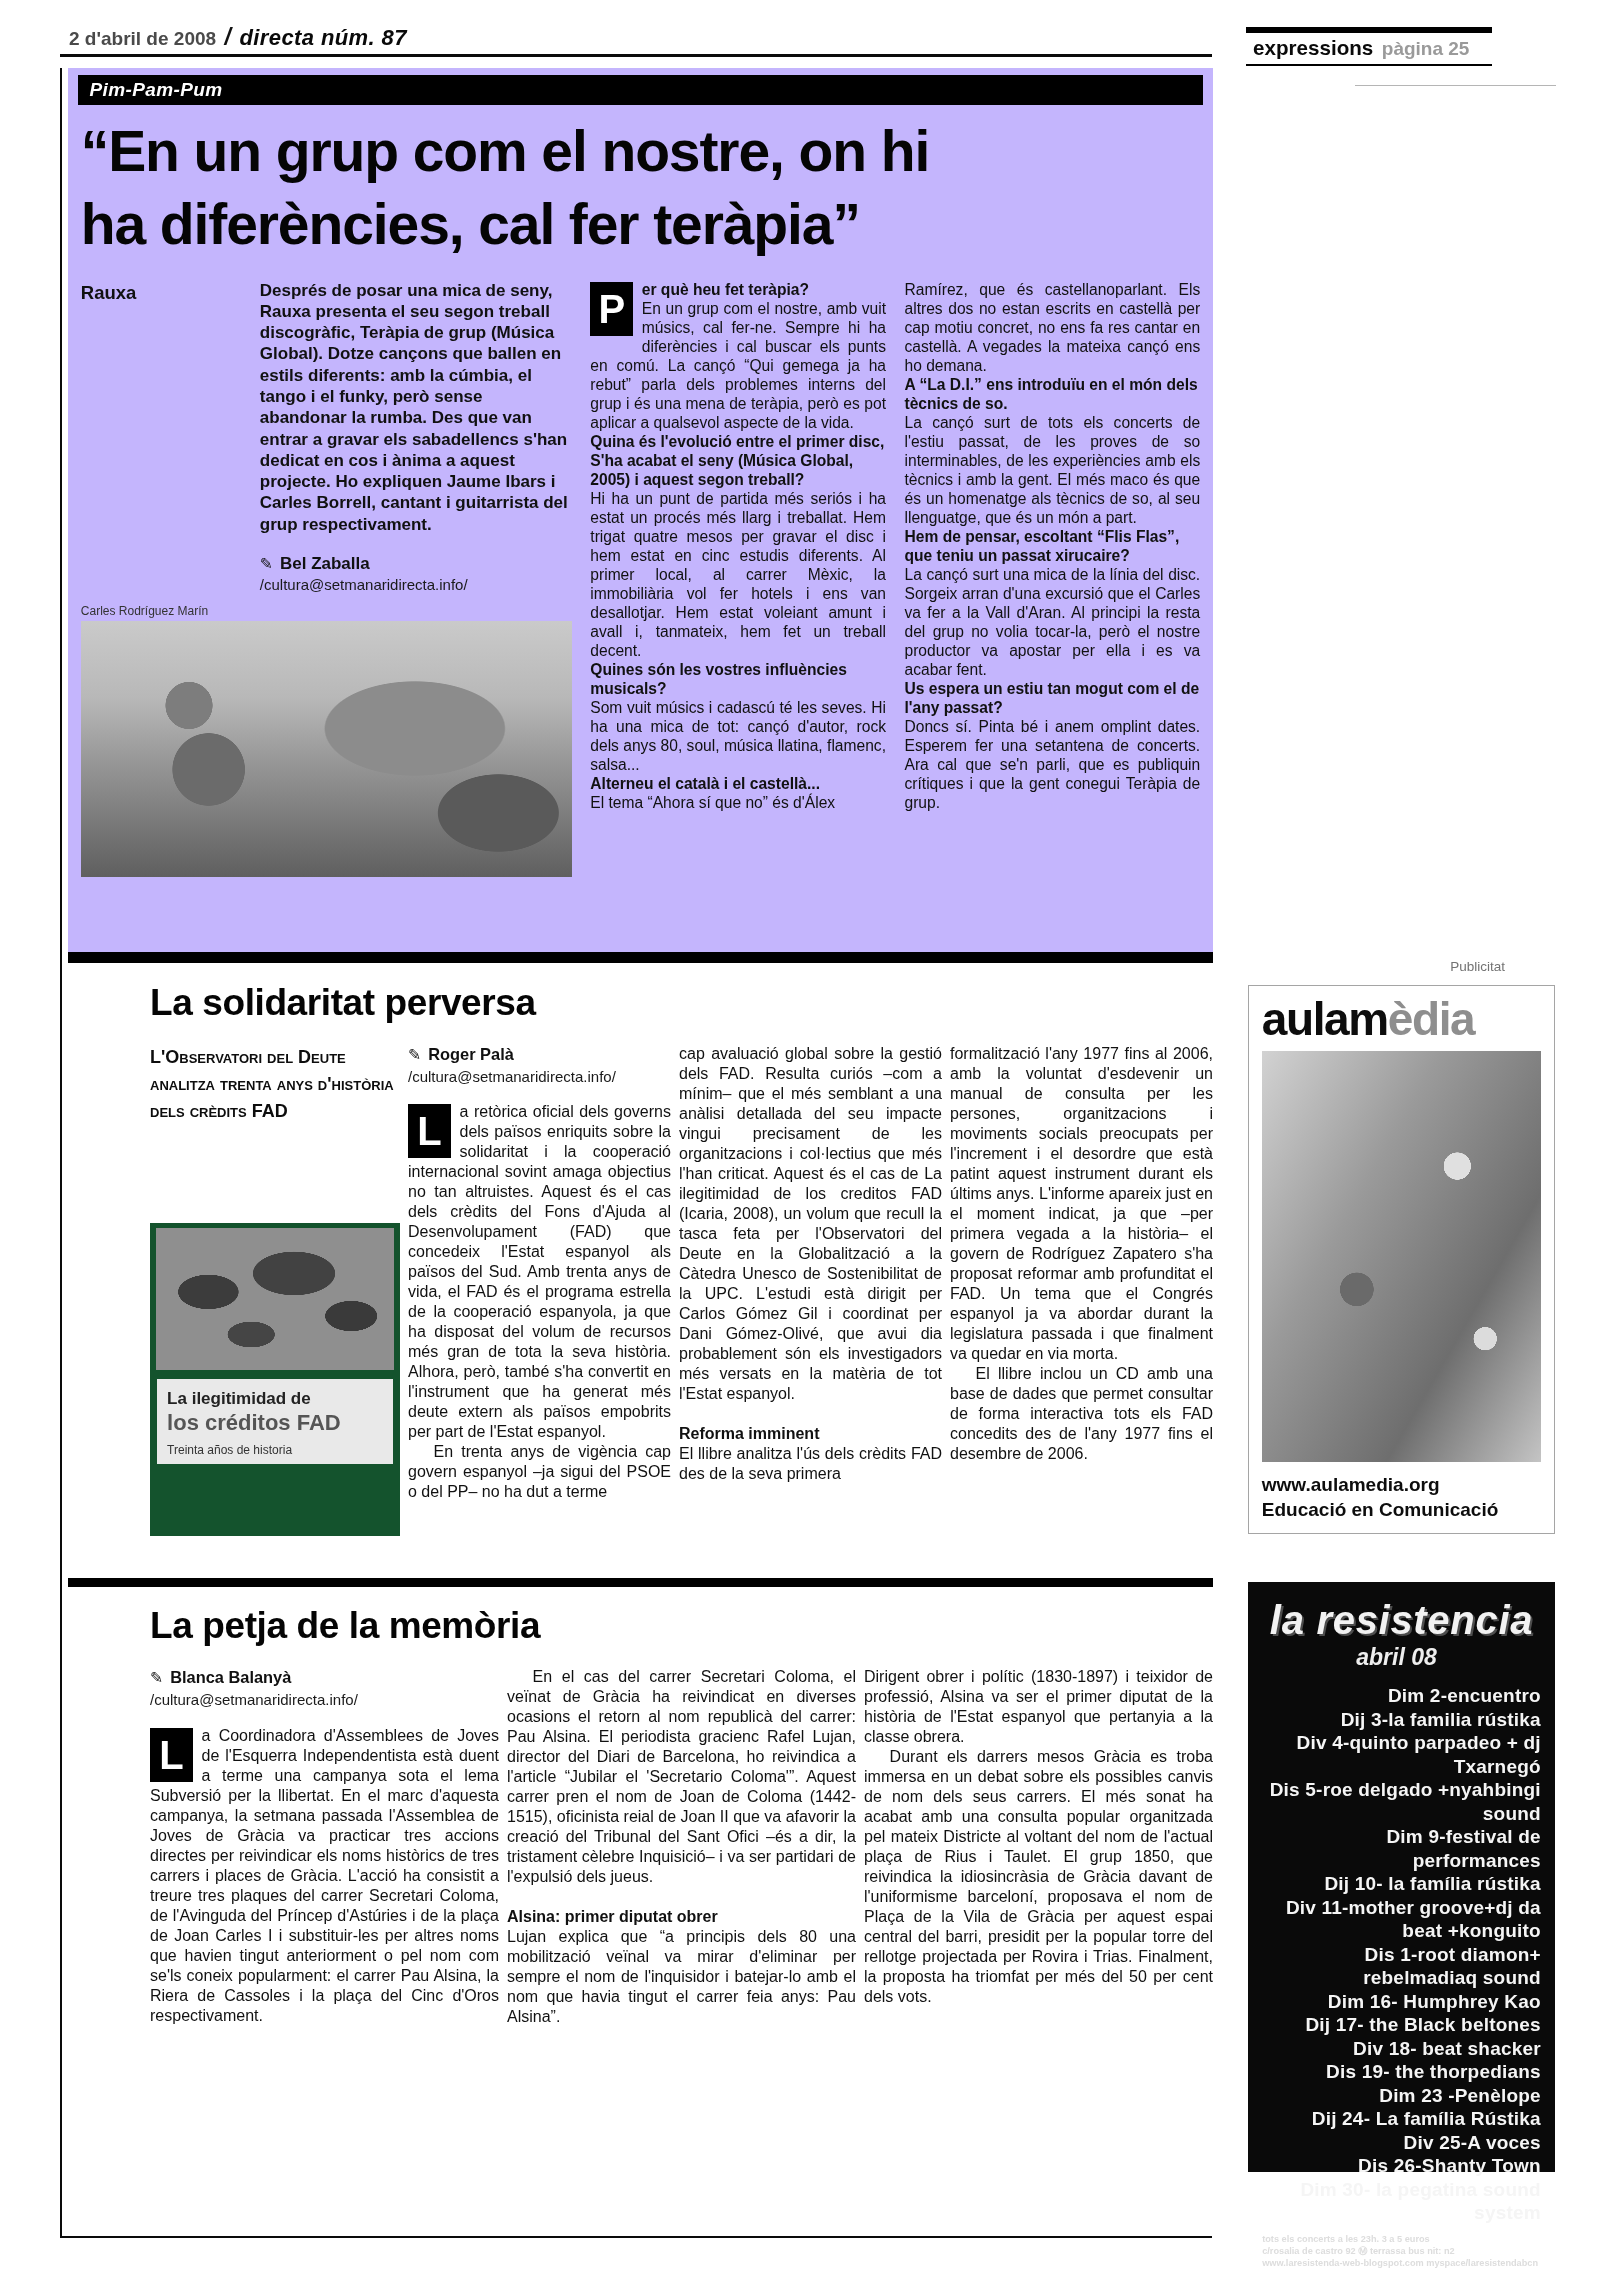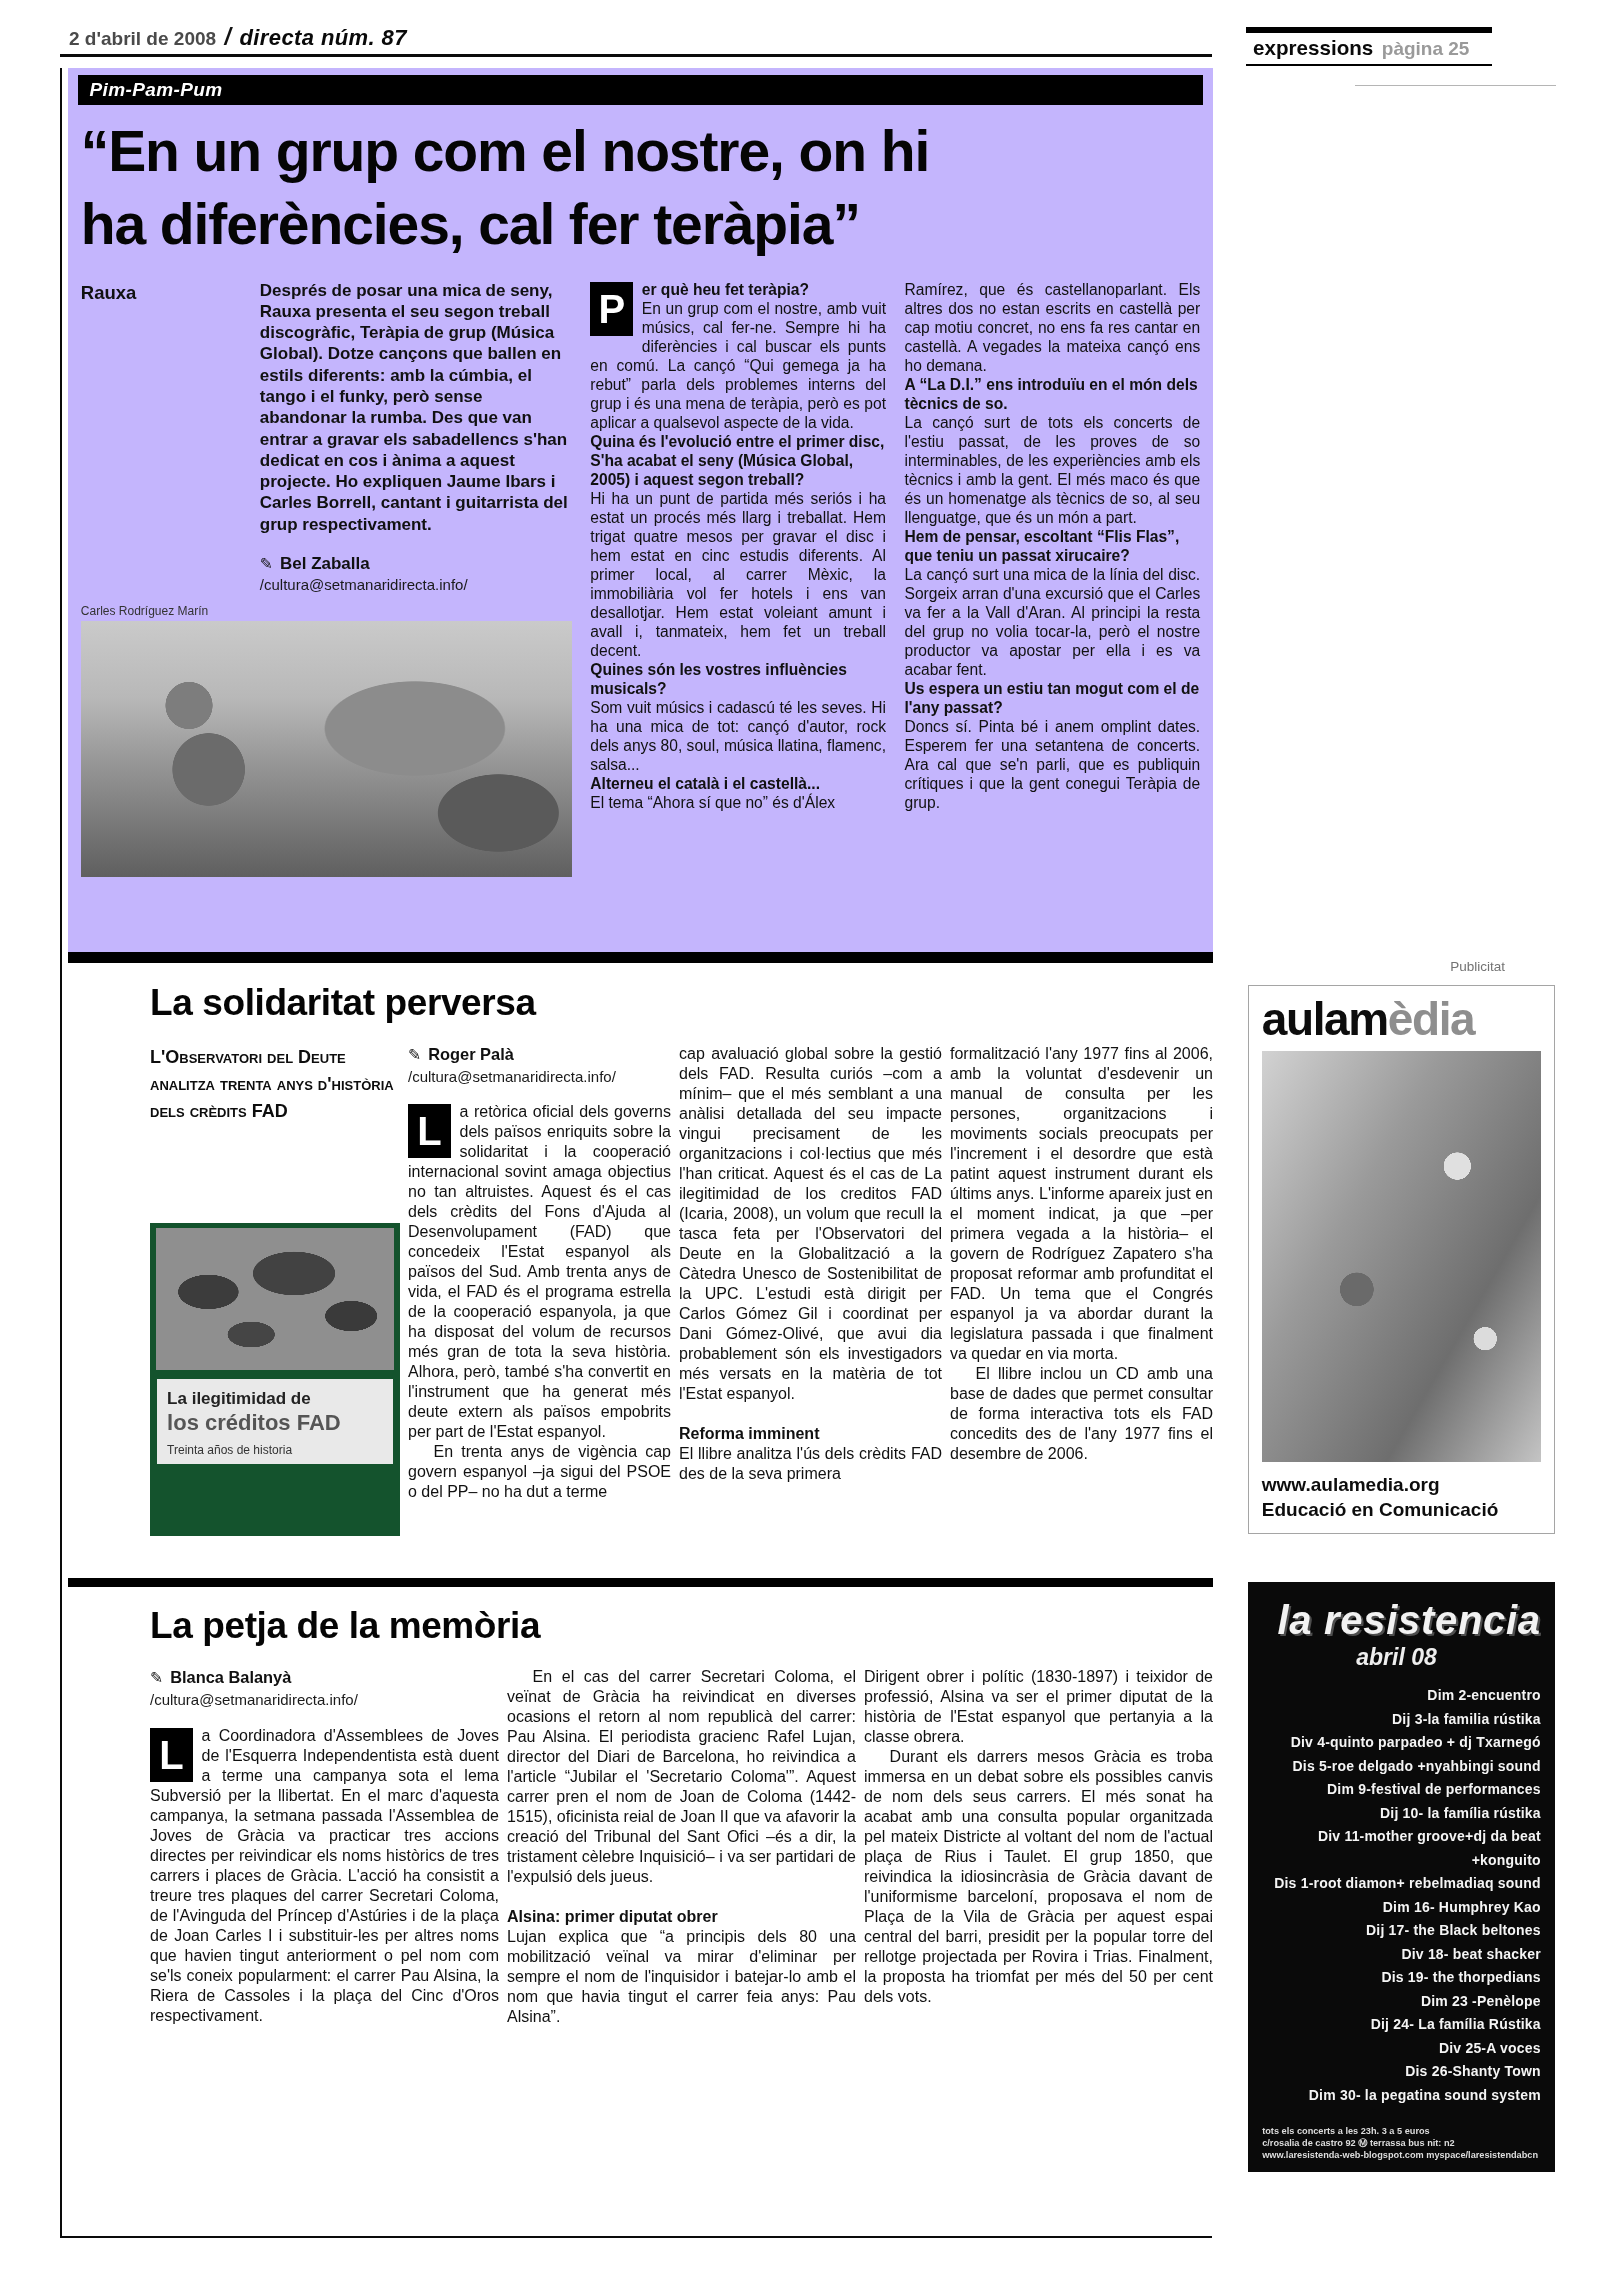--- a/index.html
+++ b/index.html
@@ -89,24 +89,24 @@
 .aula-logo .l1{color:#0d0d0d}
 .aula-logo .l2{color:#8e8e8e;font-weight:600}
 .puzzle{flex:1;margin:8.5px 0 11.4px;background:
  radial-gradient(circle 30px at 70% 28%, #e0e0e0 0 45%, transparent 46%),
  radial-gradient(circle 37px at 34% 58%, #6a6a6a 0 45%, transparent 46%),
  radial-gradient(circle 25.6px at 80% 70%, #dcdcdc 0 45%, transparent 46%),
  linear-gradient(120deg,#d2d2d2 0%,#9a9a9a 35%,#6e6e6e 70%,#c4c4c4 100%)}
 .aula-url{font-weight:800;font-size:19px;color:#0d0d0d}
 .aula-tag{font-weight:800;font-size:19px;color:#0d0d0d;margin-top:2.8px}
 .ad2{margin-top:48px;background:#0a0a0a;height:590px;padding:15.6px 14.2px 11.4px;color:#fff;display:flex;flex-direction:column}
-.res-title{font-size:40px;font-weight:800;font-style:italic;text-align:right;letter-spacing:0.7px;color:#f2f2f2;text-shadow:2.1px 2.1px 0 #4d4d4d}
+.res-title{font-size:40px;font-weight:800;font-style:italic;text-align:center;letter-spacing:0.7px;color:#f2f2f2;text-shadow:2.1px 2.1px 0 #4d4d4d}
 .res-sub{font-size:23px;font-weight:800;font-style:italic;text-align:center;margin:1.4px 10px 12.8px 0;color:#eee}
 .res-lines{flex:1}
-.res-line{font-size:14px;font-weight:800;text-align:right;line-height:23.5px;color:#f5f5f5;letter-spacing:0.2px}
+.res-line{font-size:19px;font-weight:800;text-align:right;line-height:23.5px;color:#f5f5f5;letter-spacing:0.2px}
 .res-footer{margin-top:8.5px}
 .res-fline{font-size:9.2px;font-weight:bold;text-align:left;color:#ddd;line-height:12px}
 </style>
 </head>
 <body>
 
 <div class="page">
 
   <div class="hdr-left">
     <span class="hdr-date">2 d'abril de 2008</span>

